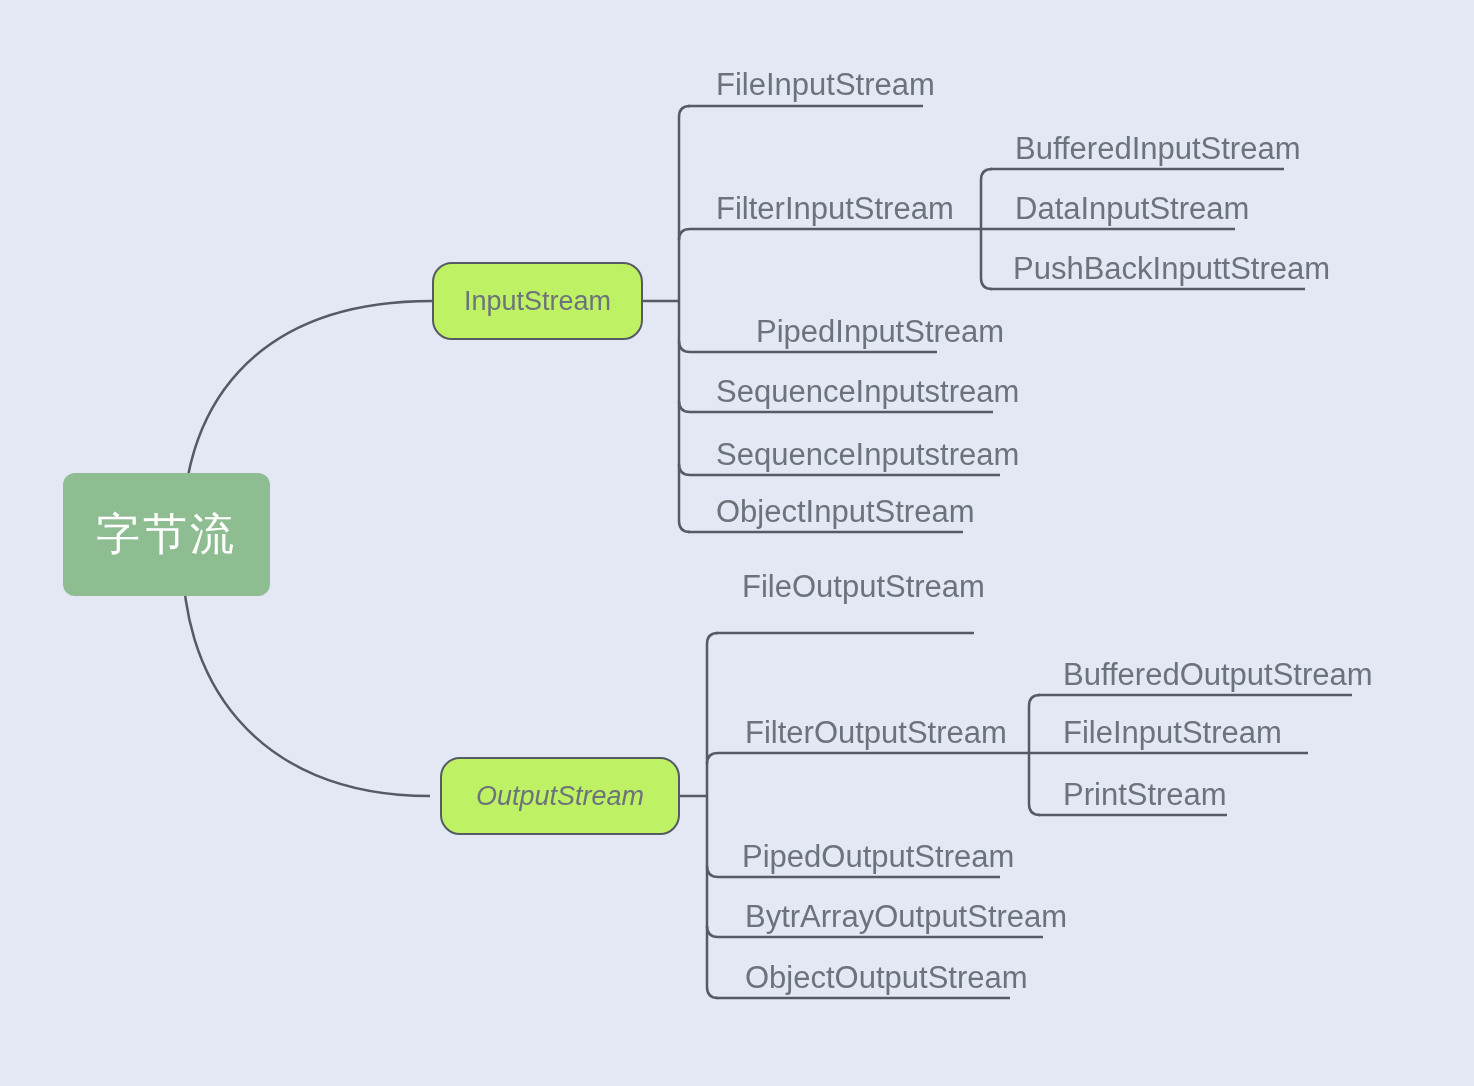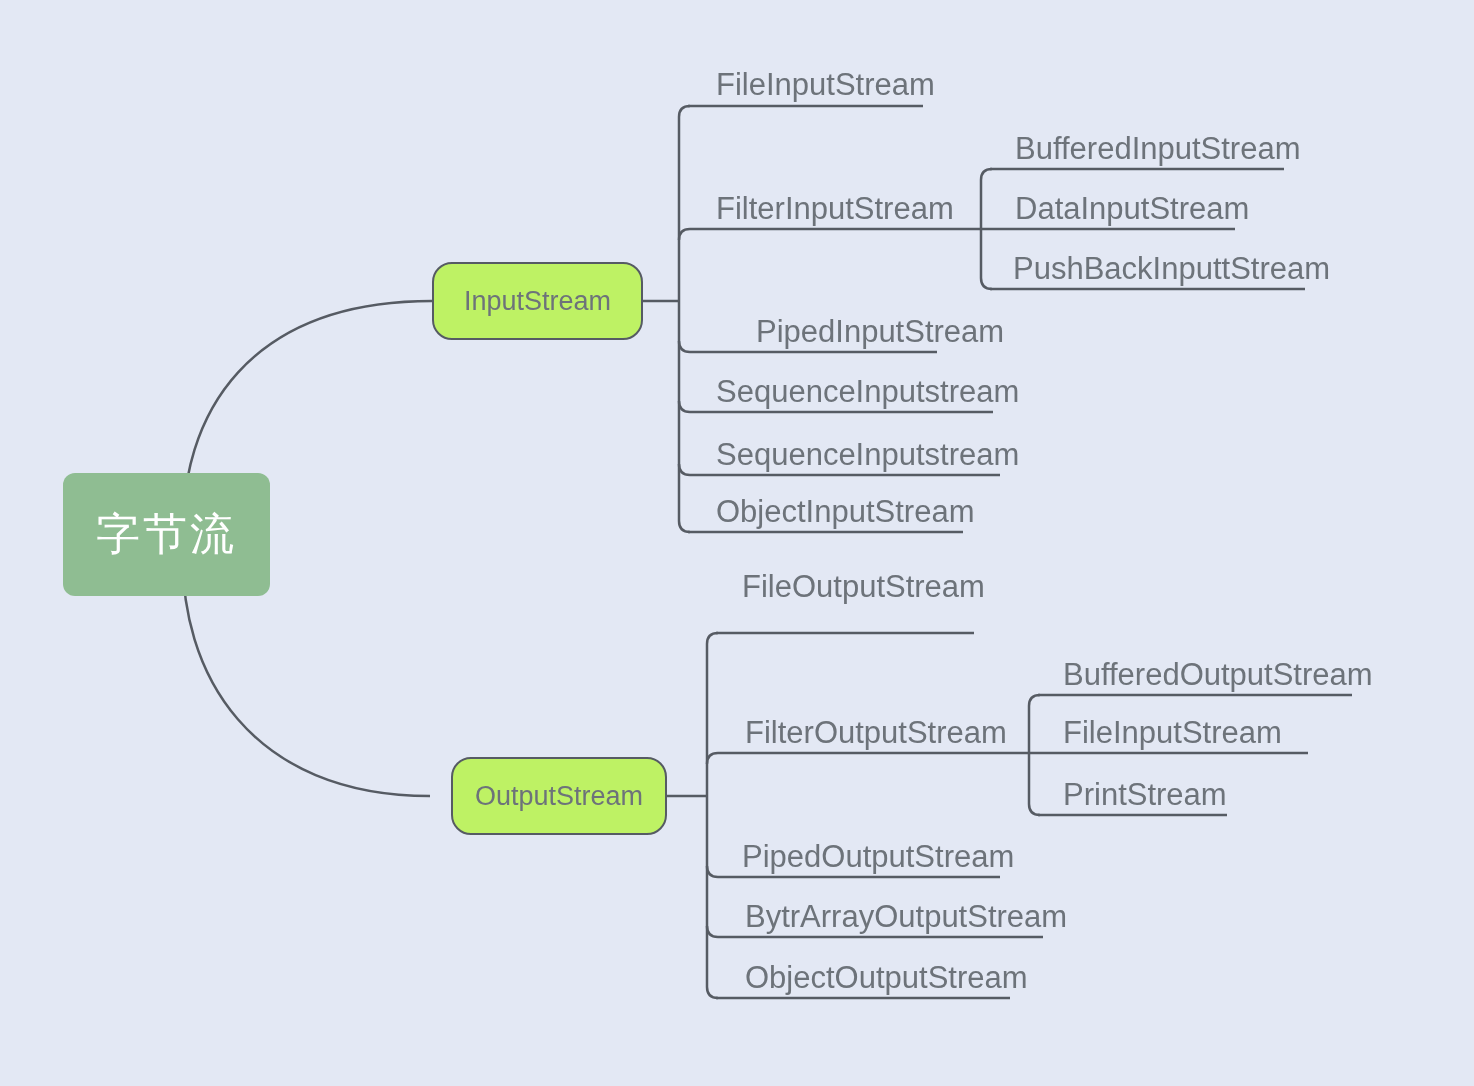--- a/index.html
+++ b/index.html
@@ -20,21 +20,21 @@
   .node.root{
     left:63px;top:473px;width:207px;height:123px;
     background:#8fbd92;border-radius:12px;
     color:#ffffff;font-size:44px;letter-spacing:3px;
   }
   .node.branch{
     background:#bef264;border:2.5px solid #565b63;border-radius:20px;
     color:#6d737a;font-size:27px;
   }
   .node.input-box{left:432px;top:262px;width:211px;height:78px;}
-  .node.output-box{left:451px;top:757px;width:216px;height:78px;}
+  .node.output-box{left:440px;top:757px;width:240px;height:78px;font-style:italic;}
   .leaf{
     position:absolute;z-index:1;
     color:#6d737a;font-size:31px;line-height:28px;white-space:nowrap;
   }
 </style>
 </head>
 <body>
 
 <div class="canvas">
 

